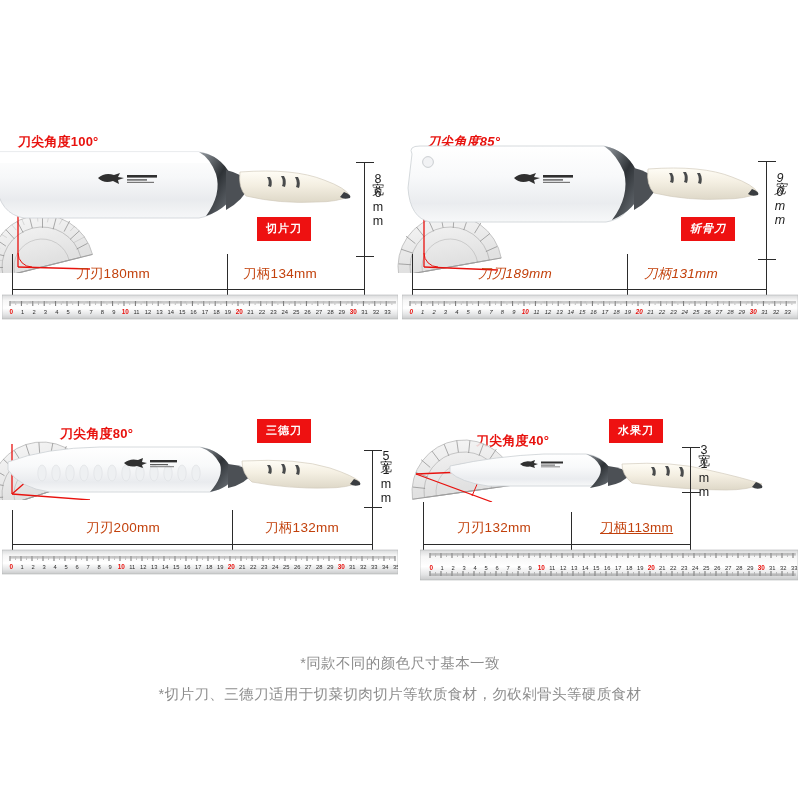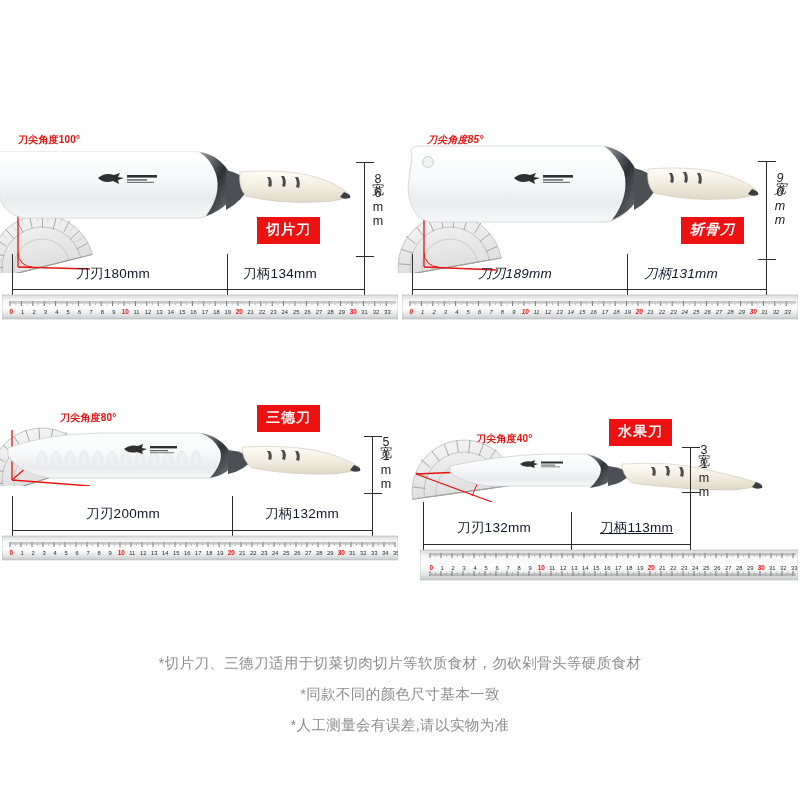--- a/index.html
+++ b/index.html
@@ -9,60 +9,60 @@
     background: #ffffff;
     font-family: "Liberation Sans", "DejaVu Sans", sans-serif;
     overflow: hidden;
   }
   #page { position: relative; width: 800px; height: 800px; background: #fff; }
 
   
   .panel { position: absolute; width: 400px; height: 230px; }
   .p-tl { left: 0;   top: 122px; }
   .p-tr { left: 400px; top: 122px; font-style: italic; }
-  .p-bl { left: 0;   top: 388px; text-align: center; }
+  .p-bl { left: 0;   top: 402px; text-align: center; }
   .p-br { left: 400px; top: 402px; }
 
   
   .angle-label {
     position: absolute;
     color: #e8120e;
     font-weight: bold;
-    font-size: 10px;
+    font-size: 13px;
     letter-spacing: .2px;
     white-space: nowrap;
   }
 
   
   .badge {
     position: absolute;
     background: #ee1111;
     color: #ffffff;
     font-weight: bold;
-    font-size: 14px;
+    font-size: 11px;
     padding: 4px 9px 5px;
     letter-spacing: 1px;
     white-space: nowrap;
   }
 
   
   .protractor { position: absolute; }
   .protractor svg { display: block; }
 
   
   .knife { position: absolute; }
   .knife svg { display: block; overflow: visible; }
 
   
   .dim-line { position: absolute; background: #2b2b2b; }
   .dim-h { height: 1px; }
   .dim-v { width: 1px; }
   .dim-text {
     position: absolute;
-    color: #0f172a;
+    color: #c2410c;
     font-size: 13.5px;
     white-space: nowrap;
     letter-spacing: .3px;
   }
   .dim-text-v {
     position: absolute;
     color: #1d1d1d;
     font-size: 12.5px;
     white-space: nowrap;
     writing-mode: vertical-rl;
@@ -2344,18 +2344,17 @@
             <line x1="374.1" x2="374.1" y1="25.4" y2="28" stroke="#777" stroke-width="0.45"></line>
             <line x1="375.2" x2="375.2" y1="5" y2="7.6" stroke="#777" stroke-width="0.45"></line>
             <line x1="375.2" x2="375.2" y1="25.4" y2="28" stroke="#777" stroke-width="0.45"></line>
             <text x="374.2" y="22" font-size="5.8" font-family="&quot;Liberation Sans&quot;, sans-serif" font-weight="normal" fill="#2d2d2d" text-anchor="middle">33</text>
           </g>
       </svg>
     </div>
   </div>
 
   <div class="footer">
+    <div>*同款不同的颜色尺寸基本一致</div>
     <div>*切片刀、三德刀适用于切菜切肉切片等软质食材，勿砍剁骨头等硬质食材</div>
-    <div>*同款不同的颜色尺寸基本一致</div>
-    <div>*人工测量会有误差,请以实物为准</div>
   </div>
 
 </div>
 
 </body></html>

